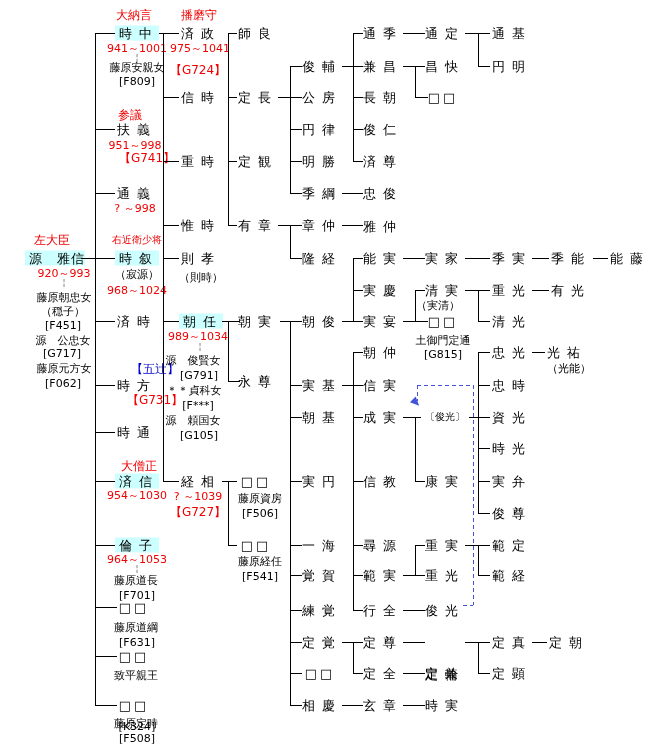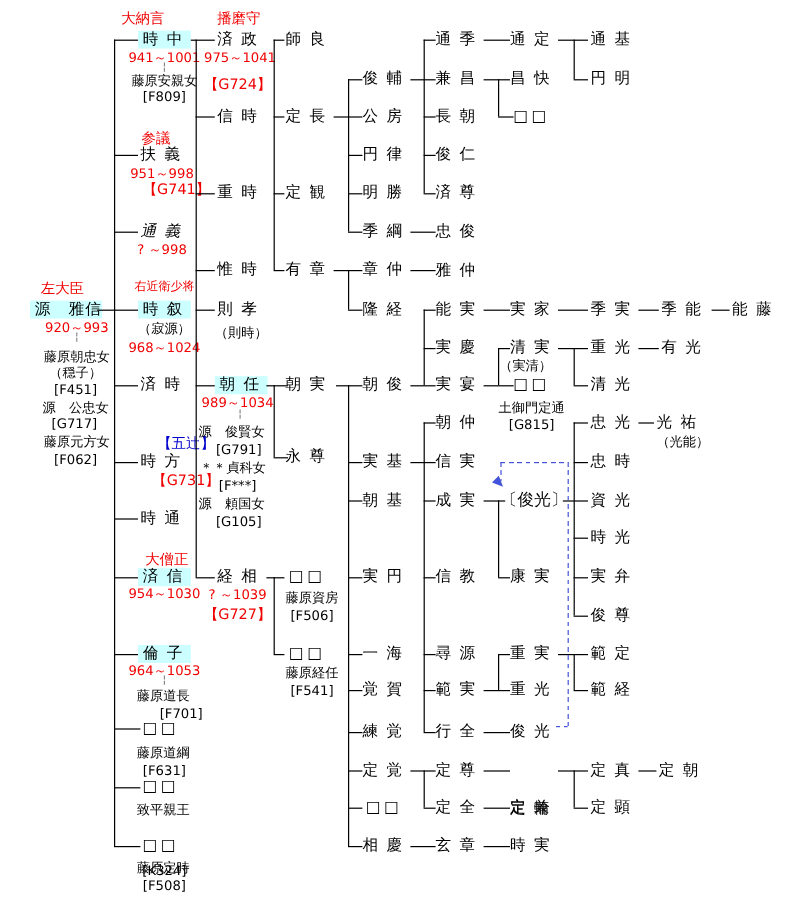--- a/index.html
+++ b/index.html
@@ -2,21 +2,21 @@
 <html><head>
 <meta charset="utf-8">
 <style>
   html,body{margin:0;padding:0;background:#fff;}
   #chart{position:relative;width:655px;height:753px;background:#fff;overflow:hidden;
          font-family:"DejaVu Sans",sans-serif;}
   .person{position:absolute;transform:translate(-50%,-50%);font-size:13px;letter-spacing:7px;
           white-space:nowrap;color:#000;line-height:1;}
   .person.nsq{letter-spacing:3px;font-size:13px;}
   .person.n4{letter-spacing:1px;}
-  .person.nb{letter-spacing:0;font-size:14px;}
+  .person.nb{letter-spacing:0;font-size:10px;}
   .person.hl{background:#ccffff;padding:1px 0 1px 4px;}
   .ann{position:absolute;transform:translate(-50%,-50%);white-space:nowrap;line-height:1;}
   .k-title{color:#f00000;font-size:12px;}
   .k-date{color:#f00000;font-size:11px;}
   .k-gcode{color:#f00000;font-size:12px;}
   .k-fam{color:#0000cc;font-size:12px;}
   .k-note{color:#000;font-size:11px;}
   .k-dots{color:#666;font-size:9px;}
   .ln{position:absolute;background:#000;}
   .lnb-h{position:absolute;height:1px;
@@ -26,21 +26,21 @@
   .arrow{position:absolute;width:0;height:0;border-left:4px solid transparent;
      border-right:4px solid transparent;border-top:9px solid #4353d9;transform:rotate(-45deg);}
 </style>
 </head>
 <body>
 
 <div id="chart" style="width: 655px; height: 753px;">
     <div class="person hl n4" style="left: 55px; top: 258px;">源　雅信</div>
     <div class="person hl" style="left: 137px; top: 33px;">時中</div>
     <div class="person" style="left: 137px; top: 129px;">扶義</div>
-    <div class="person" style="left: 137px; top: 193px; font-style: italic;">通義</div>
+    <div class="person" style="left: 137px; top: 193px;">通義</div>
     <div class="person hl" style="left: 137px; top: 258px;">時叙</div>
     <div class="person" style="left: 137px; top: 321px;">済時</div>
     <div class="person" style="left: 137px; top: 385px;">時方</div>
     <div class="person" style="left: 137px; top: 432px;">時通</div>
     <div class="person hl" style="left: 137px; top: 481px;">済信</div>
     <div class="person hl" style="left: 137px; top: 545px;">倫子</div>
     <div class="person nsq" style="left: 134px; top: 607px;">□□</div>
     <div class="person nsq" style="left: 134px; top: 656px;">□□</div>
     <div class="person nsq" style="left: 134px; top: 705px;">□□</div>
     <div class="person" style="left: 201px; top: 33px;">済政</div>
@@ -122,21 +122,21 @@
     <div class="person" style="left: 512px; top: 513px;">俊尊</div>
     <div class="person" style="left: 512px; top: 545px;">範定</div>
     <div class="person" style="left: 512px; top: 575px;">範経</div>
     <div class="person" style="left: 512px; top: 642px;">定真</div>
     <div class="person" style="left: 512px; top: 673px;">定顕</div>
     <div class="person" style="left: 571px; top: 258px;">季能</div>
     <div class="person" style="left: 571px; top: 290px;">有光</div>
     <div class="person" style="left: 567px; top: 352px;">光祐</div>
     <div class="person" style="left: 569px; top: 642px;">定朝</div>
     <div class="person" style="left: 630px; top: 258px;">能藤</div>
-    <div class="ann k-title" style="left: 119px; top: 15px;">大納言</div>
+    <div class="ann k-title" style="left: 134px; top: 15px;">大納言</div>
     <div class="ann k-title" style="left: 199px; top: 15px;">播磨守</div>
     <div class="ann k-title" style="left: 130px; top: 115px;">参議</div>
     <div class="ann k-title" style="left: 52px; top: 240px;">左大臣</div>
     <div class="ann k-title" style="left: 137px; top: 240px; font-size: 10px;">右近衛少将</div>
     <div class="ann k-title" style="left: 139px; top: 466px;">大僧正</div>
     <div class="ann k-date" style="left: 137px; top: 48px;">941～1001</div>
     <div class="ann k-date" style="left: 200px; top: 48px;">975～1041</div>
     <div class="ann k-date" style="left: 135px; top: 145px;">951～998</div>
     <div class="ann k-date" style="left: 135px; top: 208px;">? ～998</div>
     <div class="ann k-date" style="left: 64px; top: 273px;">920～993</div>
@@ -165,21 +165,21 @@
     <div class="ann k-note" style="left: 62px; top: 353px;">[G717]</div>
     <div class="ann k-note" style="left: 64px; top: 368px;">藤原元方女</div>
     <div class="ann k-note" style="left: 63px; top: 383px;">[F062]</div>
     <div class="ann k-note" style="left: 193px; top: 360px;">源　俊賢女</div>
     <div class="ann k-note" style="left: 199px; top: 375px;">[G791]</div>
     <div class="ann k-note" style="left: 194px; top: 390px;">＊＊貞科女</div>
     <div class="ann k-note" style="left: 198px; top: 405px;">[F***]</div>
     <div class="ann k-note" style="left: 193px; top: 420px;">源　頼国女</div>
     <div class="ann k-note" style="left: 199px; top: 435px;">[G105]</div>
     <div class="ann k-note" style="left: 136px; top: 580px;">藤原道長</div>
-    <div class="ann k-note" style="left: 137px; top: 595px; margin-left: 14px;">[F701]</div>
+    <div class="ann k-note" style="left: 137px; top: 595px;">[F701]</div>
     <div class="ann k-note" style="left: 136px; top: 627px;">藤原道綱</div>
     <div class="ann k-note" style="left: 137px; top: 642px;">[F631]</div>
     <div class="ann k-note" style="left: 136px; top: 675px;">致平親王</div>
     <div class="ann k-note" style="left: 137px; top: 691px; margin-top: 35px;">[K324]</div>
     <div class="ann k-note" style="left: 136px; top: 723px;">藤原定時</div>
     <div class="ann k-note" style="left: 137px; top: 738px;">[F508]</div>
     <div class="ann k-note" style="left: 260px; top: 498px;">藤原資房</div>
     <div class="ann k-note" style="left: 260px; top: 513px;">[F506]</div>
     <div class="ann k-note" style="left: 260px; top: 561px;">藤原経任</div>
     <div class="ann k-note" style="left: 260px; top: 576px;">[F541]</div>

